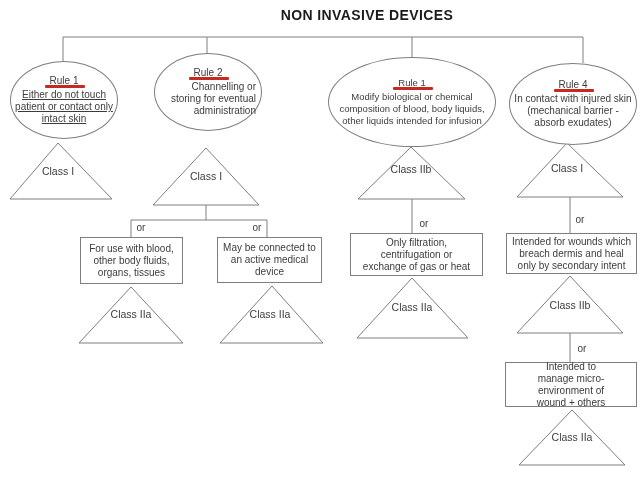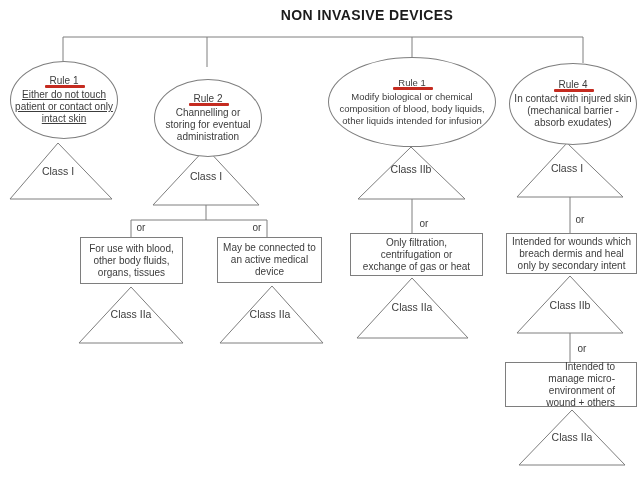--- a/index.html
+++ b/index.html
@@ -46,21 +46,21 @@
     <path class="ln" d="M412 199 V233"></path>
     <path class="ln" d="M570 197 V233"></path>
     <path class="ln" d="M570 333 V362"></path>
   </svg>
 
   <div class="ellipse" style="left:10px;top:61px;width:108px;height:78px;padding:0 4px;text-decoration:underline;">
     <span class="rule-label">Rule 1</span>
     <span>Either do not touch patient or contact only intact skin</span>
   </div>
 
-  <div class="ellipse" style="left:154px;top:79px;width:108px;height:78px;padding:0 5px;">
+  <div class="ellipse" style="left:154px;top:53px;width:108px;height:78px;padding:0 5px;text-align:right;">
     <span class="rule-label">Rule 2</span>
     <span>Channelling or storing for eventual administration</span>
   </div>
 
   <div class="ellipse" style="left:328px;top:57px;width:168px;height:90px;padding:0 3px;font-size:9.5px;">
     <span class="rule-label">Rule 1</span>
     <span>Modify biological or chemical composition of blood, body liquids, other liquids intended for infusion</span>
   </div>
 
   <div class="ellipse" style="left:509px;top:63px;width:128px;height:82px;padding:0 3px;">
@@ -81,15 +81,15 @@
   <div class="or-label" style="left:141px;top:227px;">or</div>
   <div class="or-label" style="left:257px;top:227px;">or</div>
   <div class="or-label" style="left:424px;top:223px;">or</div>
   <div class="or-label" style="left:580px;top:219px;">or</div>
   <div class="or-label" style="left:582px;top:348px;">or</div>
 
   <div class="cond-box" style="left:80px;top:237px;width:103px;height:47px;padding:0 2px;">For use with blood, other body fluids, organs, tissues</div>
   <div class="cond-box" style="left:350px;top:233px;width:133px;height:43px;padding:0 10px;">Only filtration, centrifugation or exchange of gas or heat</div>
   <div class="cond-box" style="left:217px;top:237px;width:105px;height:46px;padding:0 5px;">May be connected to an active medical device</div>
   <div class="cond-box" style="left:506px;top:233px;width:131px;height:41px;padding:0 4px;">Intended for wounds which breach dermis and heal only by secondary intent</div>
-  <div class="cond-box" style="left:505px;top:362px;width:132px;height:45px;padding:0 21px;text-align:right;">Intended to manage micro-environment of wound + others</div>
+  <div class="cond-box" style="left:505px;top:362px;width:132px;height:45px;padding:0 21px;">Intended to manage micro-environment of wound + others</div>
 
 </div>
 
 </body></html>

